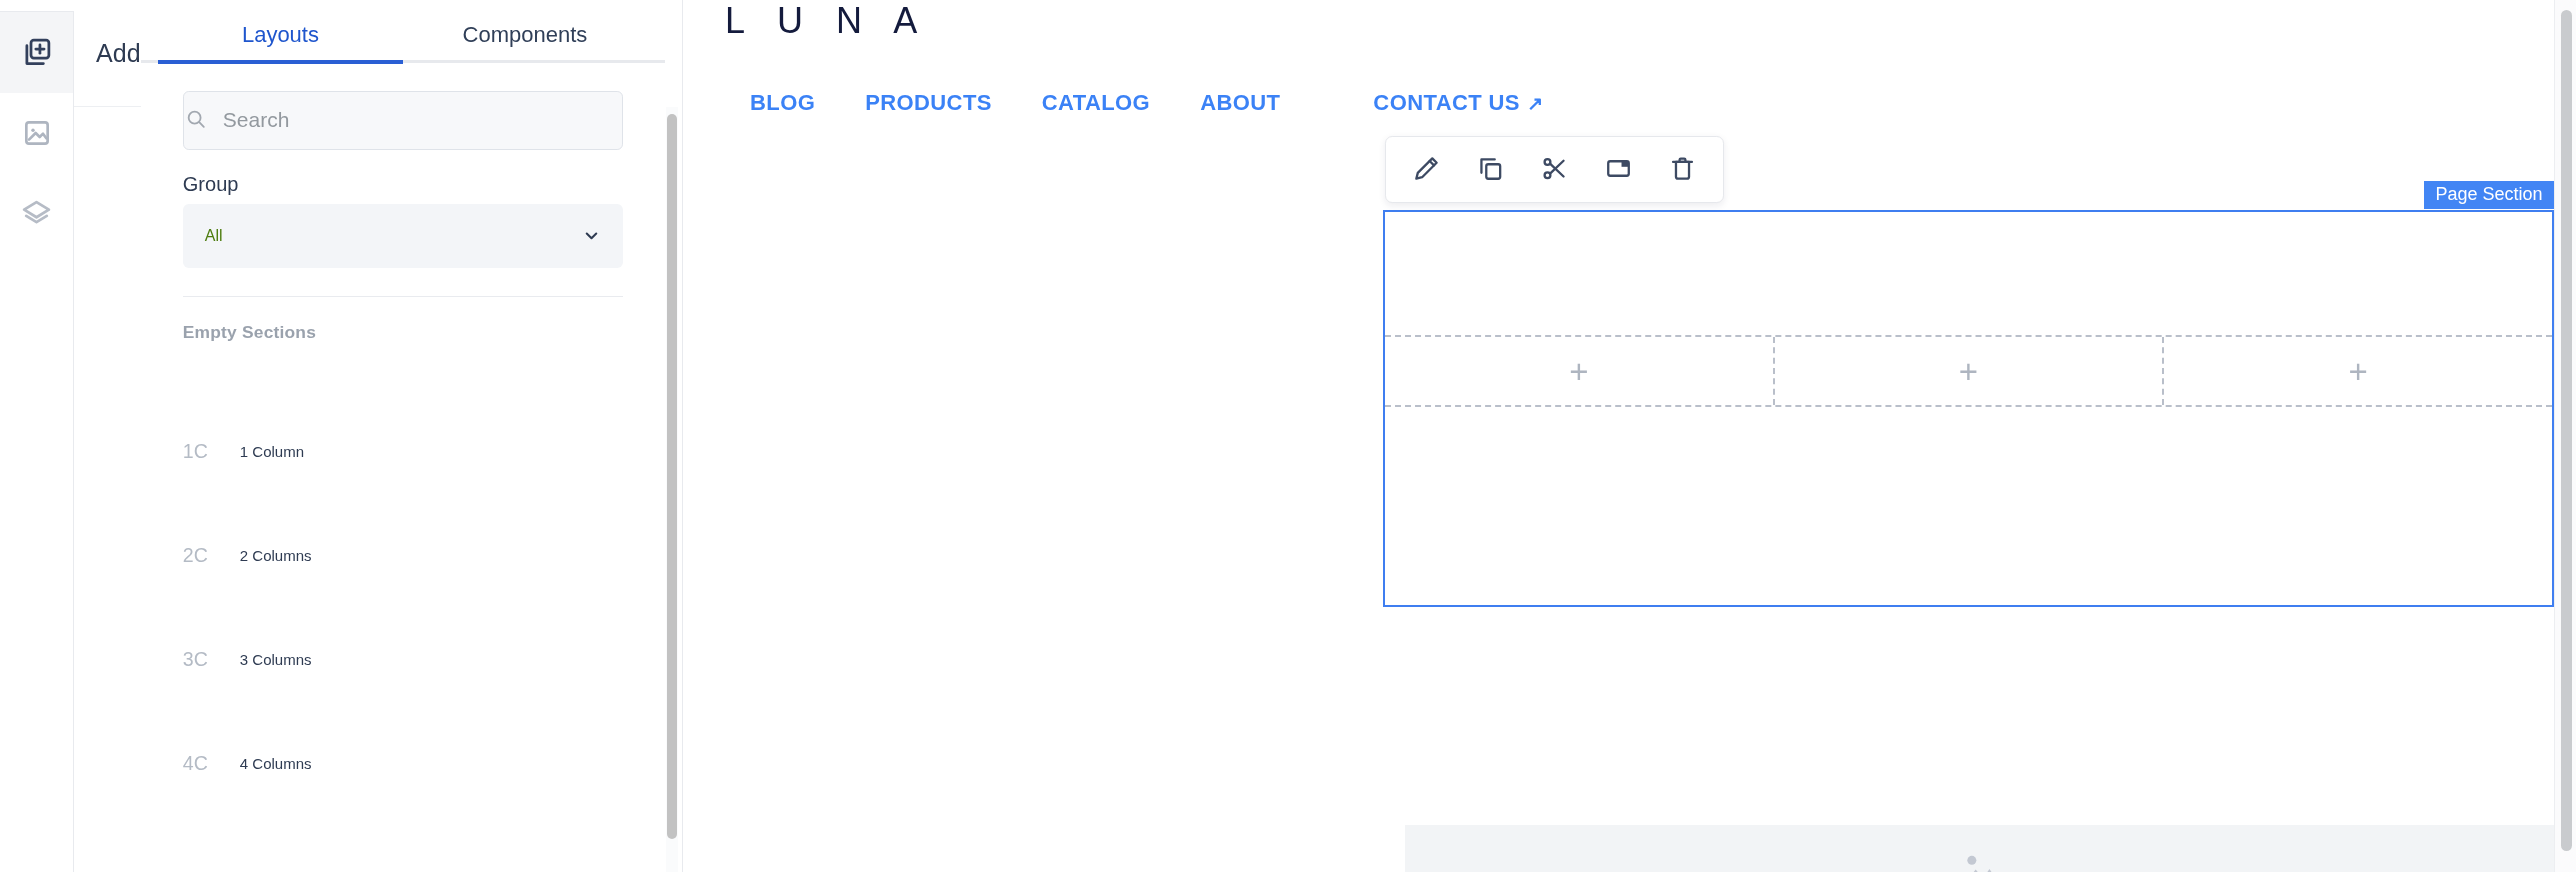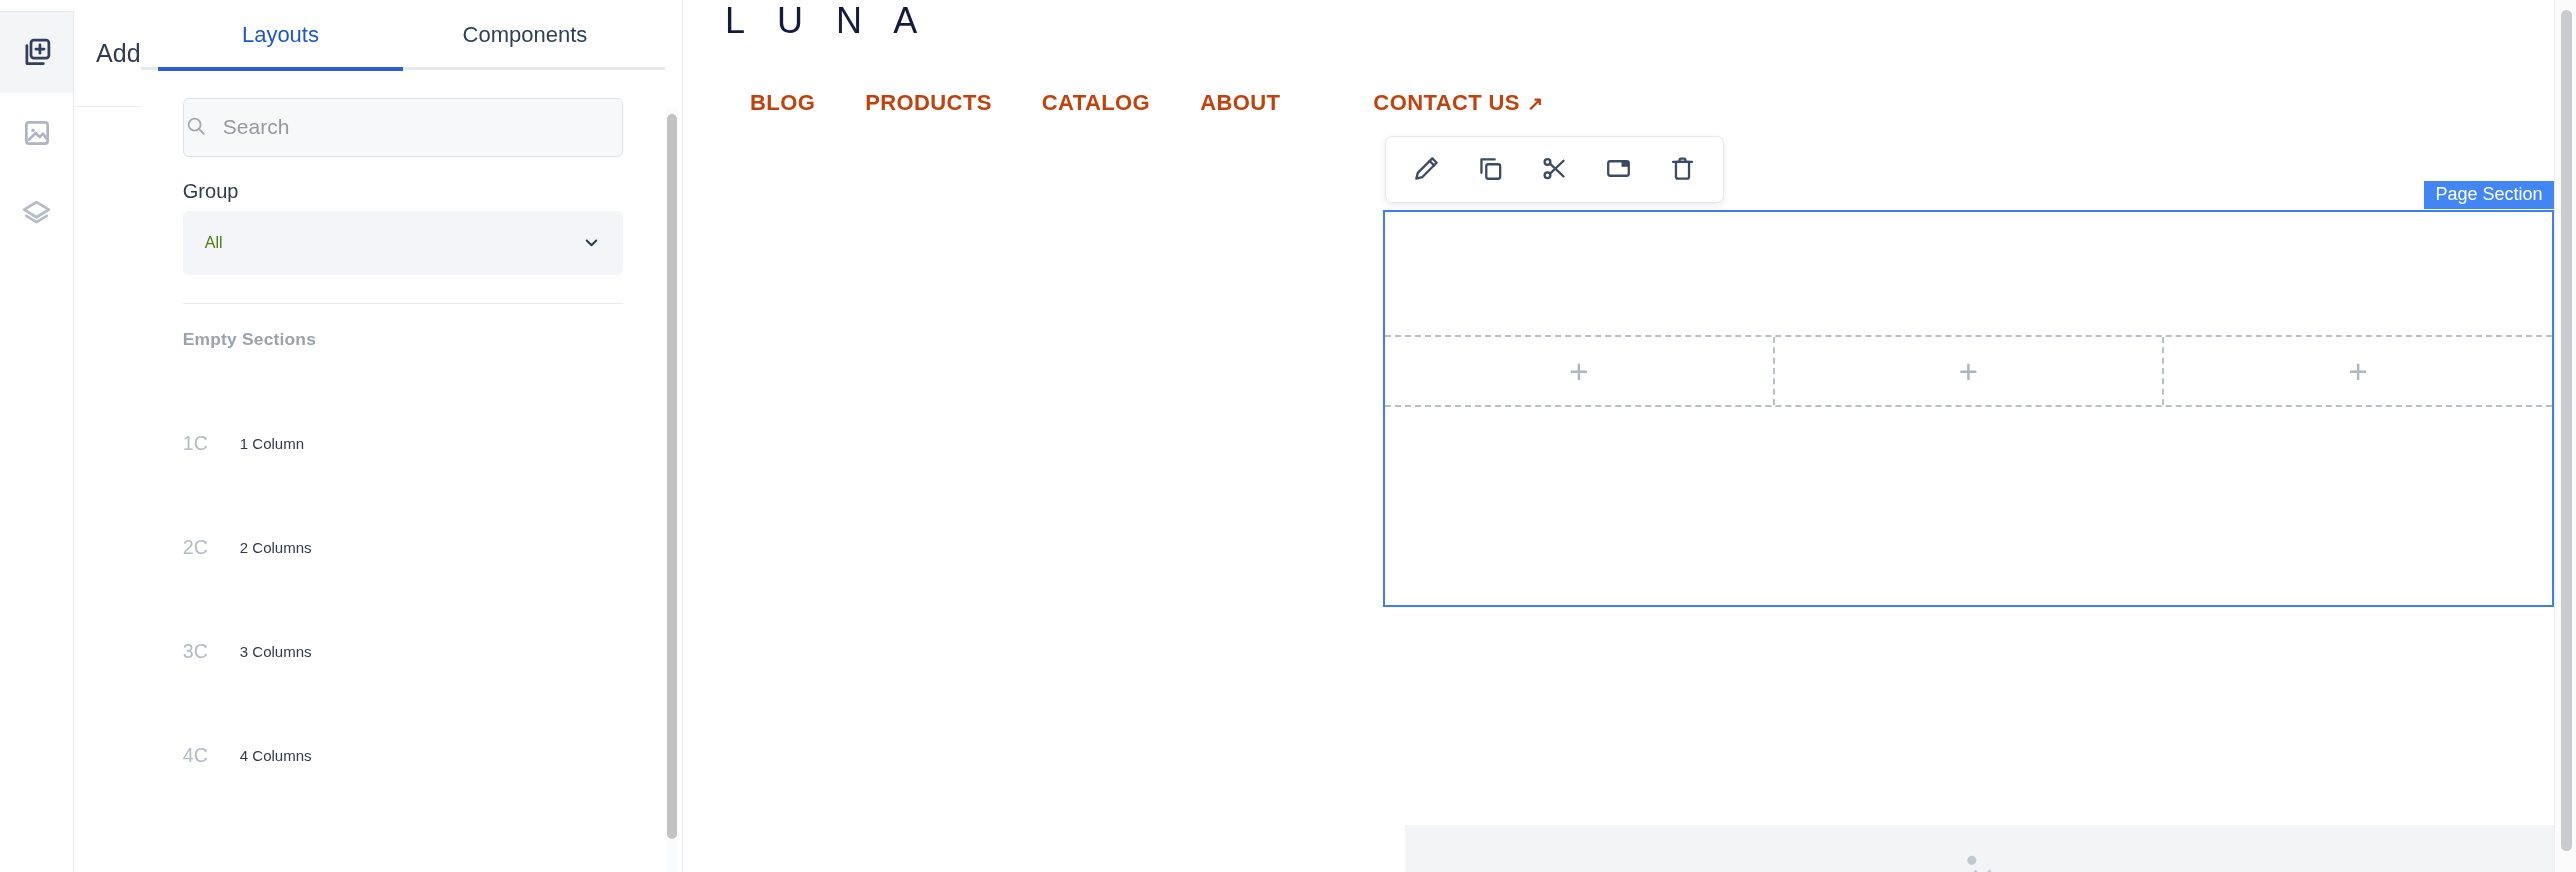--- a/index.html
+++ b/index.html
@@ -82,21 +82,21 @@
   .tabs {
     display: flex;
     width: 100%;
     padding: 0 17.4px;
     border-bottom: 3.6px solid #e7e9ed;
     position: relative;
   }
   .tab {
     flex: 1;
     text-align: center;
-    padding: 22px 0 19px 0;
+    padding: 22px 0 12px 0;
     font-size: 22px;
     color: #303f58;
     cursor: pointer;
     position: relative;
   }
   .tab.active {
     color: #1f56cd;
   }
   .tab.active::after {
     content: "";
@@ -163,21 +163,21 @@
   }
 
   
   .list {
     padding: 25px 42px 0 42px;
   }
   .list-header {
     font-size: 17.4px;
     font-weight: bold;
     color: #9aa2ad;
-    margin-bottom: 41px;
+    margin-bottom: 56px;
     letter-spacing: 0.2px;
   }
   .list-item {
     display: flex;
     align-items: center;
     height: 104px;
     cursor: pointer;
     gap: 0;
   }
   .item-code {
@@ -236,21 +236,21 @@
     font-family: "Liberation Sans", sans-serif;
   }
   .site-nav {
     display: flex;
     align-items: center;
     gap: 0;
   }
   .nav-item {
     font-size: 22px;
     font-weight: bold;
-    color: #c2410c;
+    color: #3b82f6;
     letter-spacing: 0.4px;
     cursor: pointer;
     padding: 0 25px;
     white-space: nowrap;
   }
   .nav-item.cta {
     margin-left: 43px;
     display: flex;
     align-items: center;
     gap: 7.2px;

